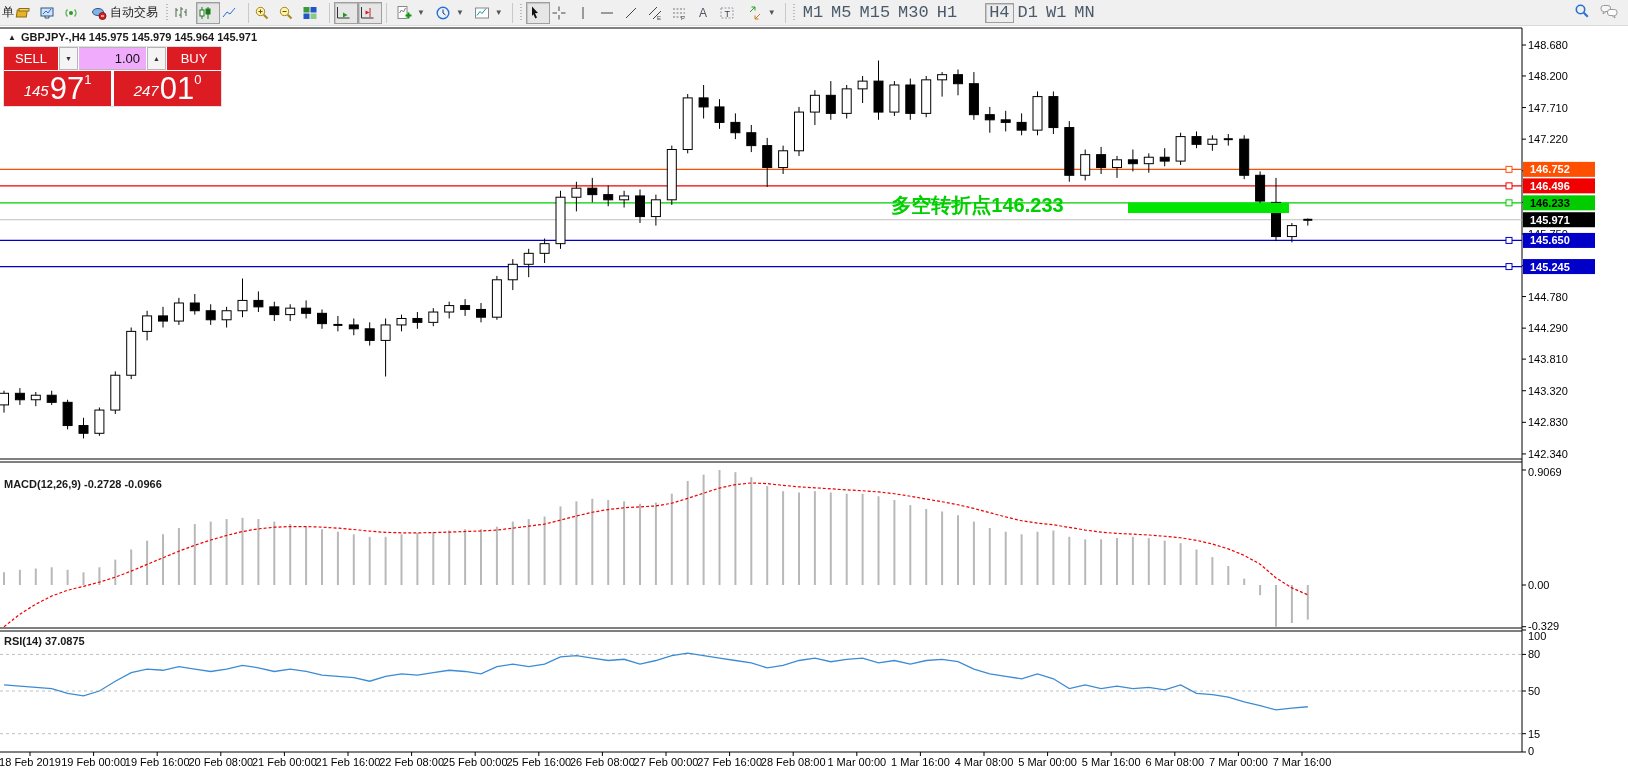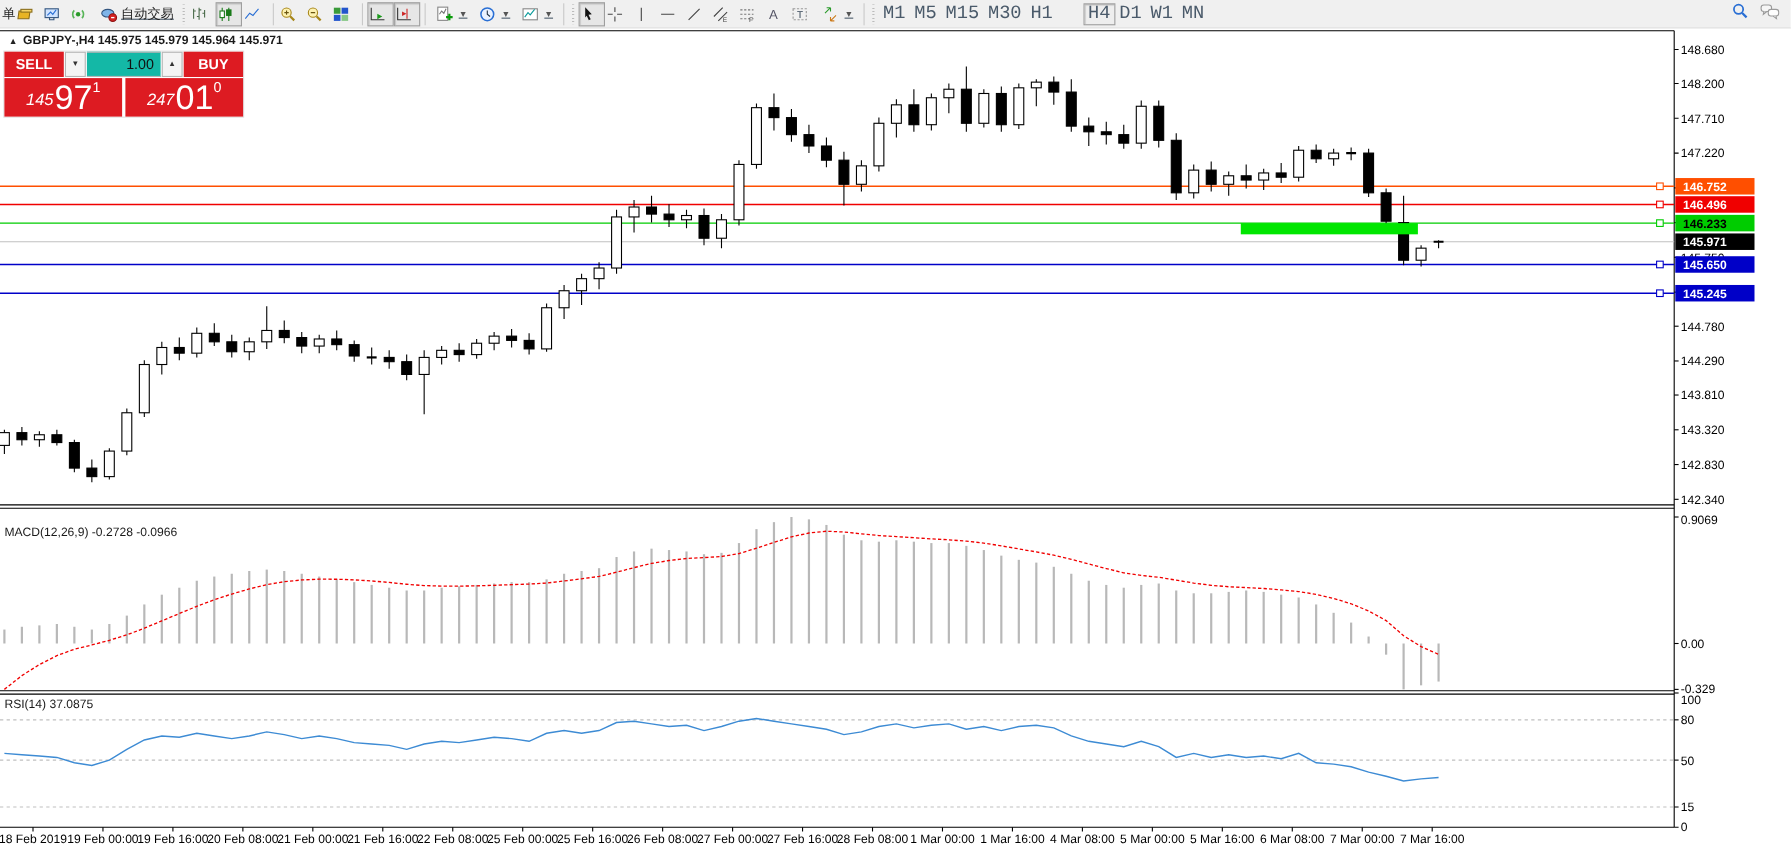--- a/index.html
+++ b/index.html
@@ -6,48 +6,48 @@
   html,body { width:1628px; height:773px; overflow:hidden; background:#fff;
     font-family:"Liberation Sans","DejaVu Sans",sans-serif; }
   
   .toolbar { height:26px; background:#f0f0f0; border-bottom:1px solid #d9d9d9;
     display:flex; align-items:center; padding:0 2px; }
   .tb-grip { width:5px; height:18px; margin:0 2px;
     background:repeating-linear-gradient(#bbb,#bbb 1px,transparent 1px,transparent 3px);
     background-size:2px 100%; background-repeat:no-repeat; background-position:1px 0; }
   .tb-sep { width:1px; height:20px; background:#c9c9c9; margin:0 4px; }
   .tb-btn { width:24px; height:22px; display:flex; align-items:center; justify-content:flex-start;
-    border:1px solid transparent; color:#4a5a6a; font-size:11px;text-decoration:underline; }
+    border:1px solid transparent; color:#4a5a6a; font-size:11px; }
   .tb-btn svg { width:16px; height:16px; }
   .tb-btn.pressed { background:#e6e6e6; border:1px solid #9e9e9e; box-shadow:inset 1px 1px 1px rgba(0,0,0,.15); }
   .tb-btn.wide { width:auto; padding:0 4px; gap:3px; }
   .tb-caret { font-size:8px; color:#555; margin-left:2px; }
   .tb-text { font-size:12px; color:#222; white-space:nowrap; }
   .tf-btn { min-width:26px; height:20px; padding:0 3px; display:flex; align-items:center; justify-content:center;
     font-size:17px; color:#4a5a6a; border:1px solid transparent; font-family:"Liberation Mono","DejaVu Sans Mono",monospace;}
   .tf-btn.pressed { background:#eee; border:1px solid #9e9e9e; box-shadow:inset 1px 1px 1px rgba(0,0,0,.18);margin-left:24px; }
   .tb-right { margin-left:auto; display:flex; align-items:center; padding-right:8px; gap:10px;}
   
   .chart-wrap { position:relative; width:1628px; height:747px; background:#fff; }
   #chart-svg { position:absolute; left:0; top:0; }
   .chart-title { position:absolute; left:8px; top:5px; font-size:11px; font-weight:bold; color:#1a1a1a;
     display:flex; align-items:center; gap:5px; z-index:5;}
   .chart-title .tri { font-size:8px; color:#222; }
-  .pane-label { position:absolute; left:4px; font-size:11px; color:#1a1a1a; z-index:5; }
+  .pane-label { position:absolute; left:4px; font-size:11px; color:#1a1a1a; z-index:5;font-weight:bold; }
   .annotation { position:absolute; left:855px; top:166px; width:245px; text-align:center;
     font-size:20px; font-weight:bold; color:#00d000; z-index:6; pointer-events:none; white-space:nowrap;}
   
   .trade-widget { position:absolute; left:3px; top:20px; width:219px; z-index:10;
     background:#fff; border:1px solid #e0e0e0; }
   .tw-top { display:flex; height:23px; gap:1px; background:#fff; }
   .tw-sell,.tw-buy { width:54px; background:#dd1b22; color:#fff; font-size:13px;
-    display:flex; align-items:center; justify-content:center; border:none;font-weight:bold; }
+    display:flex; align-items:center; justify-content:center; border:none; }
   .tw-spin { width:19px; background:#f4f4f4; border:1px solid #b5b5b5; font-size:7px; color:#333;
     display:flex; align-items:center; justify-content:center; }
-  .tw-vol { flex:1; border-top:1px solid #b5b5b5; border-bottom:1px solid #b5b5b5; background:#14b8a6;
+  .tw-vol { flex:1; border-top:1px solid #b5b5b5; border-bottom:1px solid #b5b5b5; background:#f0abfc;
     font-size:13px; color:#111; display:flex; align-items:center; justify-content:flex-end; padding-right:6px; }
   .tw-prices { display:flex; gap:3px; margin-top:1px; }
   .tw-price { flex:1; height:35px; background:#dd1b22; color:#fff; display:flex;
     align-items:flex-end; justify-content:center; padding-bottom:2px; }
   .tw-price .sm { font-size:15px; line-height:26px; margin-right:1px;font-style:italic;}
   .tw-price .big { font-size:31px; font-weight:normal; line-height:30px; }
   .tw-price .sup { font-size:13px; line-height:13px; align-self:flex-start; margin-top:2px;}
 </style>
 </head>
 <body>
@@ -646,20 +646,21 @@
     </svg>
 
   <div class="chart-title">
     <span class="tri">▲</span>
     <span>GBPJPY-,H4  145.975 145.979 145.964 145.971</span>
   </div>
 
   <div class="pane-label" style="top:452px">MACD(12,26,9) -0.2728 -0.0966</div>
   <div class="pane-label" style="top:609px">RSI(14) 37.0875</div>
 
+  <div class="annotation">多空转折点146.233</div>
 
   <div class="trade-widget">
     <div class="tw-top">
       <button class="tw-sell">SELL</button>
       <button class="tw-spin">▼</button>
       <div class="tw-vol">1.00</div>
       <button class="tw-spin">▲</button>
       <button class="tw-buy">BUY</button>
     </div>
     <div class="tw-prices">

